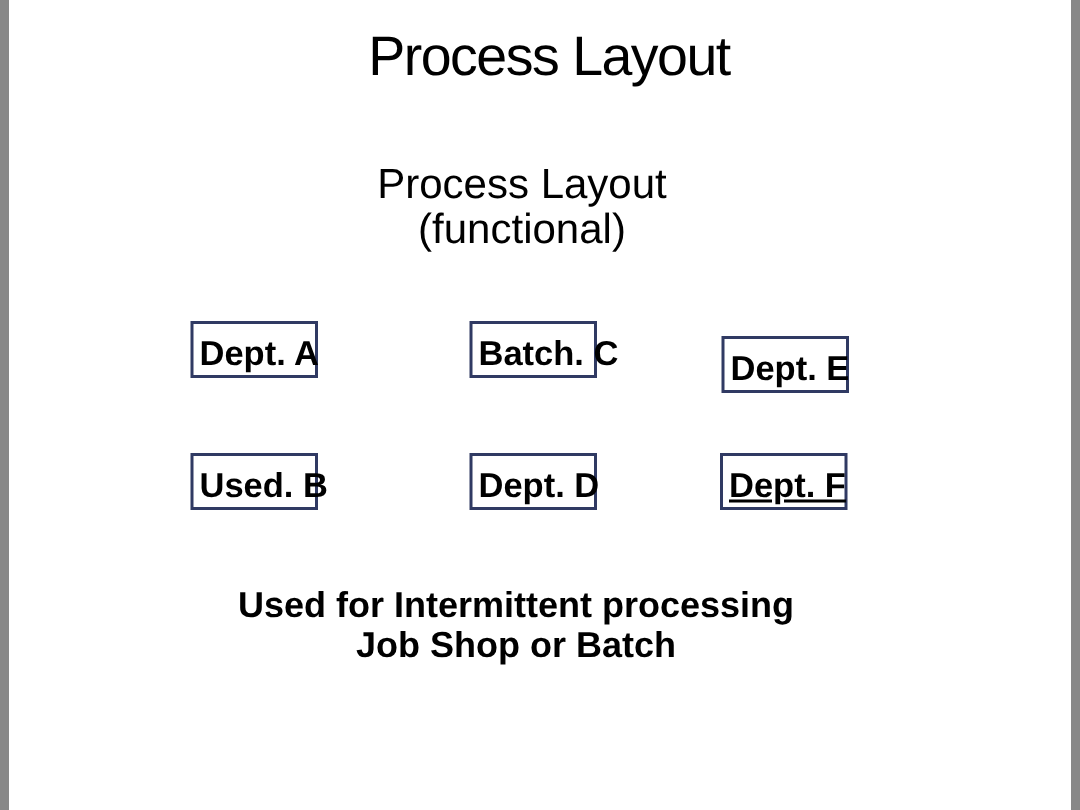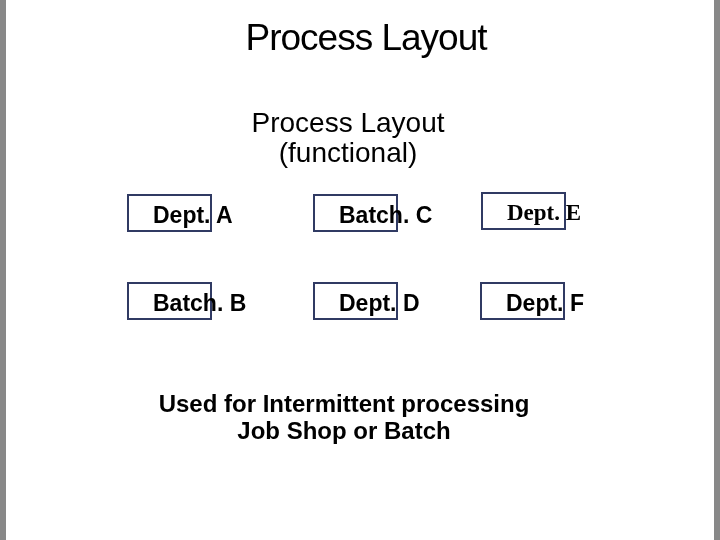--- a/index.html
+++ b/index.html
@@ -35,31 +35,32 @@
     font-weight:400;
   }
   .dept-box{
     position:absolute;
     width:85px;height:38px;
     box-sizing:border-box;
     border:2px solid var(--box-border);
     font-weight:bold;
     font-size:23px;
     line-height:38px;
-    padding-left:24px;
+    padding-left:4px;
     white-space:nowrap;
     overflow:visible;
     background:transparent;
+    margin-top:20px;
   }
   .pos-a{left:121px;top:194px;}
   .pos-c{left:307px;top:194px;}
-  .pos-e{left:475px;top:192px;font-family:Liberation Serif, serif;}
+  .pos-e{left:475px;top:204px;}
   .pos-b{left:121px;top:282px;}
   .pos-d{left:307px;top:282px;text-align:center;}
-  .pos-f{left:474px;top:282px;}
+  .pos-f{left:474px;top:282px;text-decoration:underline;}
   .footer{
     position:absolute;
     top:390px;left:-22px;width:720px;
     text-align:center;
     font-weight:bold;
     font-size:24px;
     line-height:27px;
   }
 </style>
 </head>
@@ -73,21 +74,21 @@
     <div>Process Layout</div>
     <div>(functional)</div>
   </div>
 
   <div class="dept-box pos-a">Dept. A</div>
 
   <div class="dept-box pos-c">Batch. C</div>
 
   <div class="dept-box pos-e">Dept. E</div>
 
-  <div class="dept-box pos-b">Batch. B</div>
+  <div class="dept-box pos-b">Used. B</div>
 
   <div class="dept-box pos-d">Dept. D</div>
 
   <div class="dept-box pos-f">Dept. F</div>
 
   <div class="footer">
     <div>Used for Intermittent processing</div>
     <div>Job Shop or Batch</div>
   </div>
 

